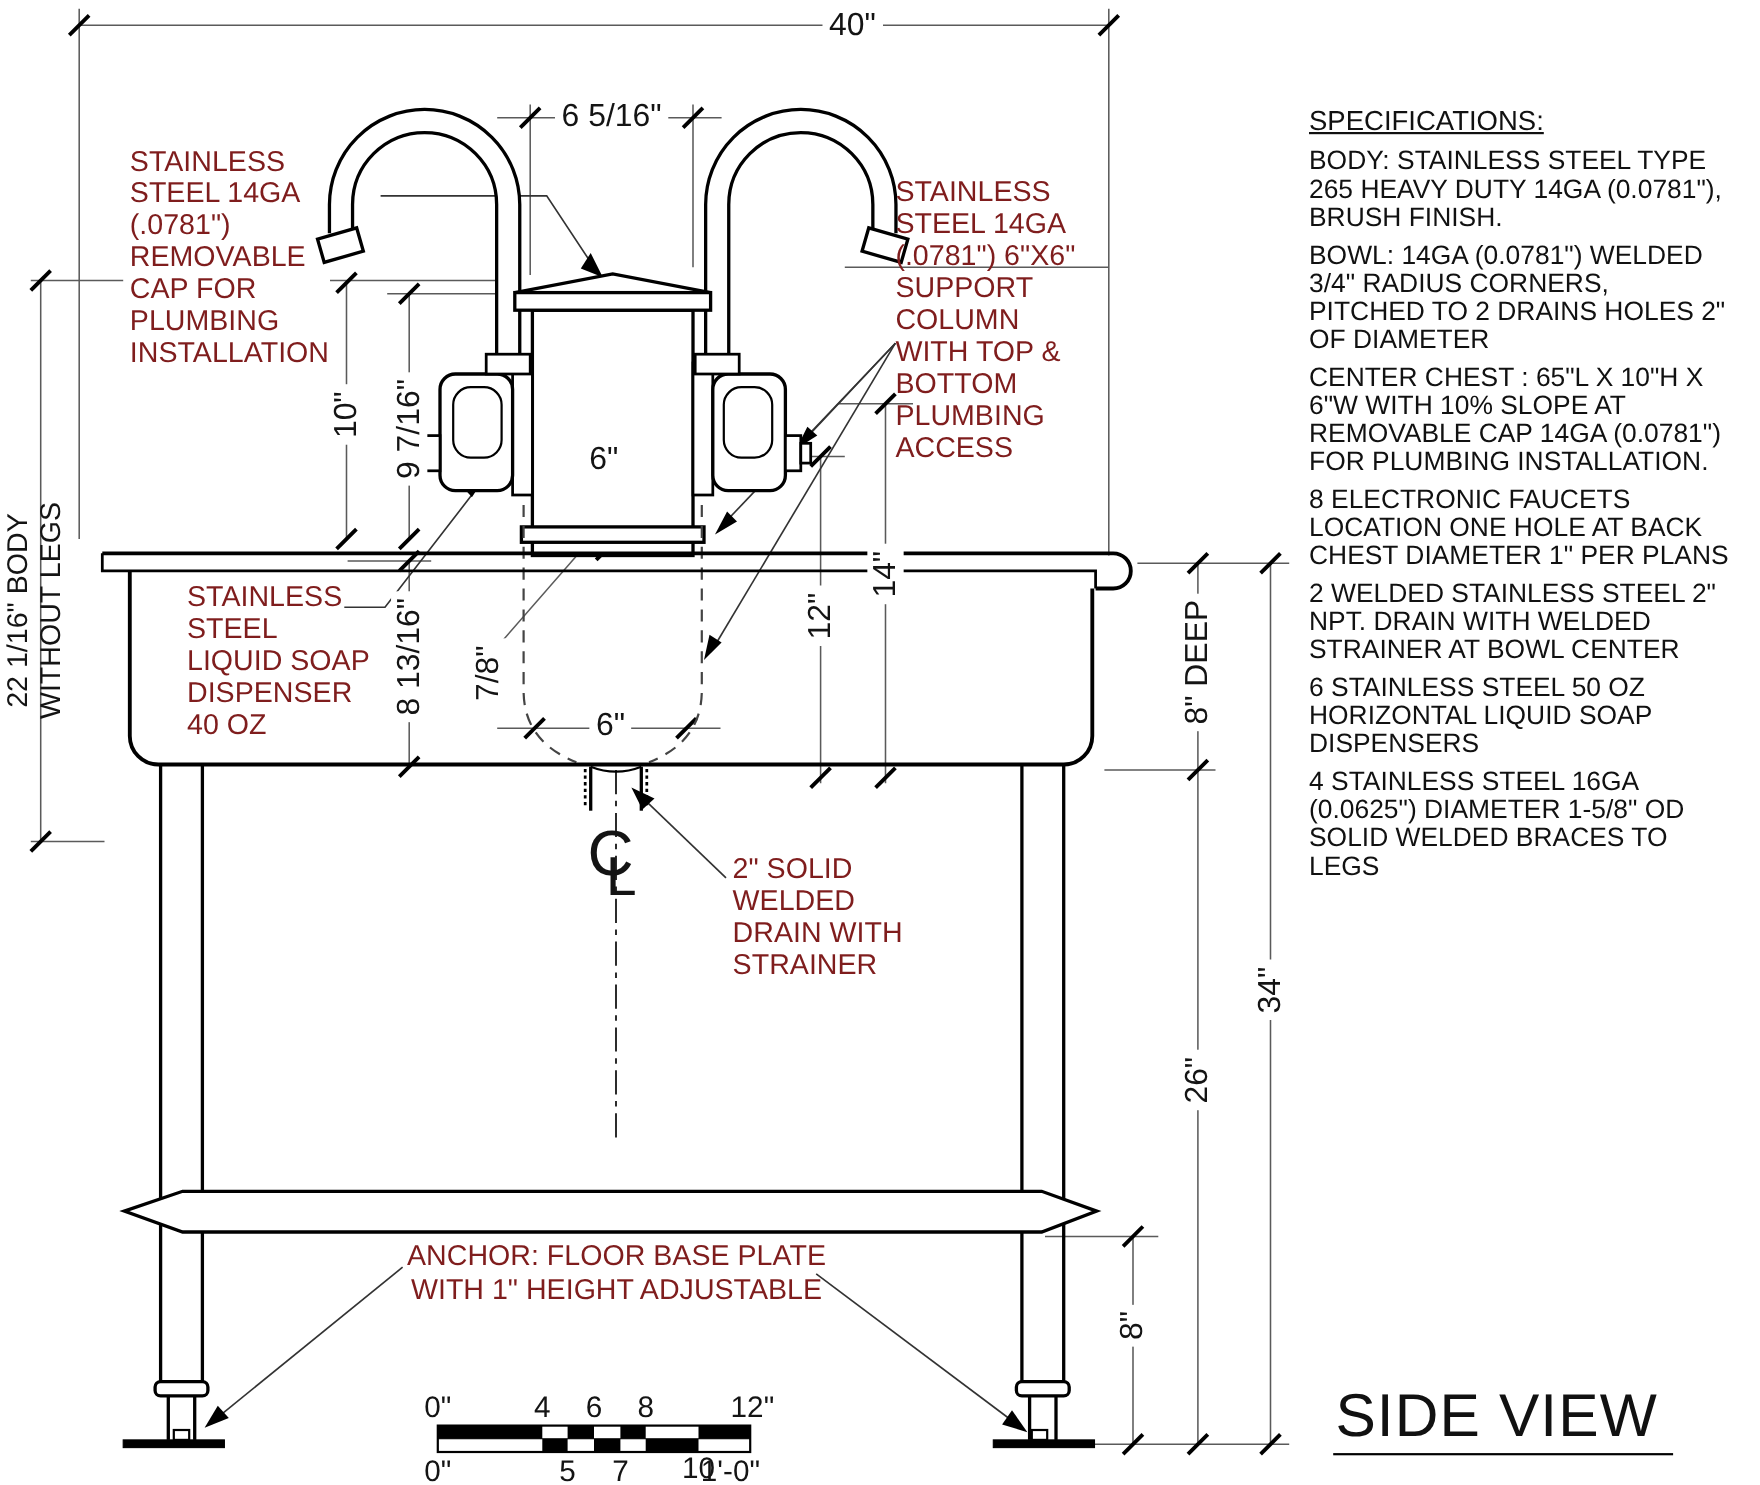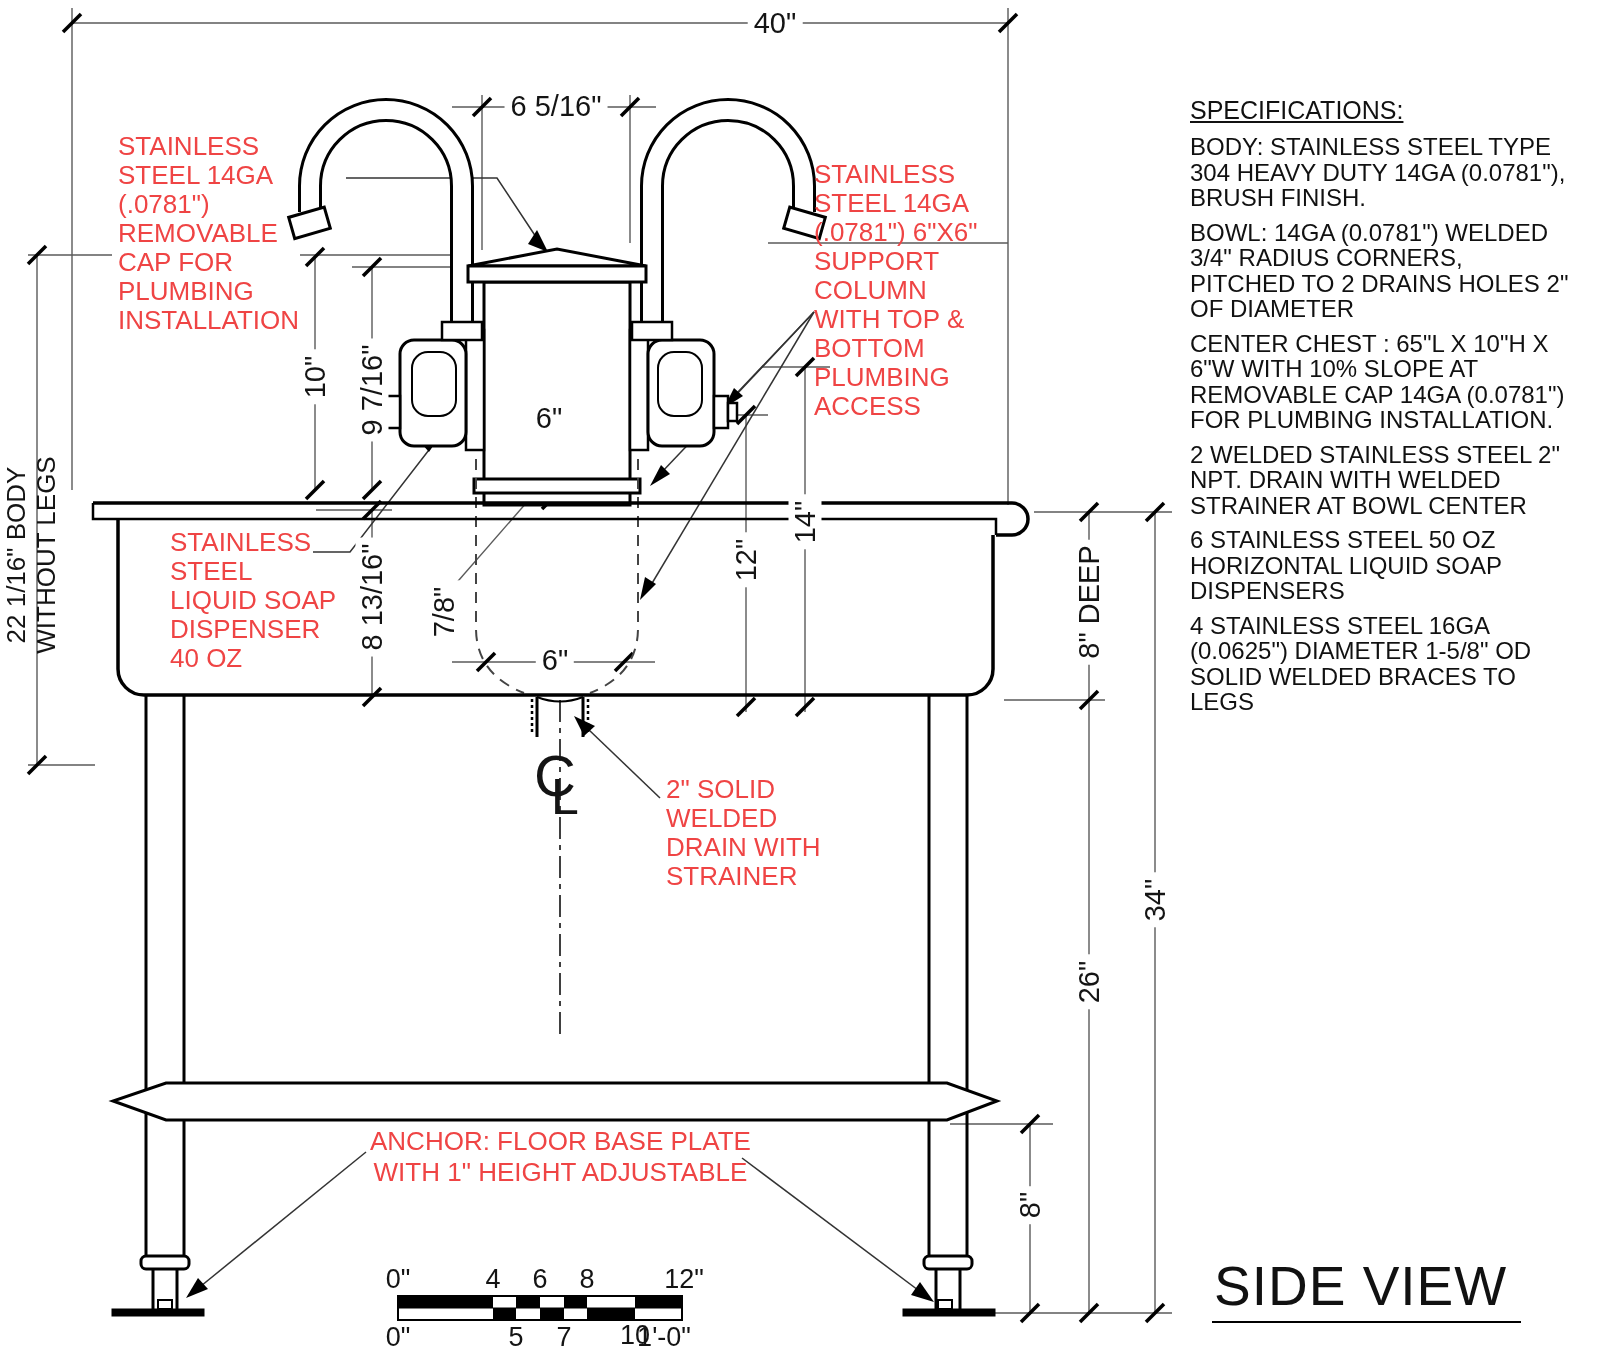--- a/index.html
+++ b/index.html
@@ -1,19 +1,19 @@
 <!DOCTYPE html>
 <html><head>
 <meta charset="utf-8">
 <style>
   html,body{margin:0;padding:0;background:#fff;}
   #canvas{position:relative;width:1600px;height:1350px;background:#fff;overflow:hidden;
           font-family:"Liberation Sans",sans-serif;color:#111;}
   #draw{position:absolute;left:0;top:0;}
-  .lbl{position:absolute;font-size:26px;line-height:29px;white-space:pre-line;color:#ef4444;}
+  .lbl{position:absolute;font-size:26px;line-height:29px;white-space:pre-line;color:#7f1d1d;}
   .dim{position:absolute;font-size:29px;color:#141414;background:#fff;padding:0 6px;
        transform:translate(-50%,-50%);white-space:nowrap;}
   .dim.rot{transform:translate(-50%,-50%) rotate(-90deg);}
   .rotlbl{position:absolute;text-align:center;white-space:pre-line;
           transform:rotate(-90deg);font-size:26px;line-height:30px;color:#141414;}
   .scl{position:absolute;font-size:27px;transform:translateX(-50%);color:#141414;white-space:nowrap;}
   #specs{position:absolute;left:1190px;top:96px;width:382px;}
   #specs .spec-head{font-size:25px;text-decoration:underline;margin-bottom:4px;}
   .spec-item{font-size:24px;line-height:25.5px;margin-top:9px;}
   #title{position:absolute;left:1212px;top:1254px;font-size:55px;letter-spacing:1px;
@@ -247,23 +247,24 @@
 DRAIN WITH
 STRAINER</div>
 <div class="lbl" style="left:370px;top:1126px;line-height:31px;text-align:center;">ANCHOR: FLOOR BASE PLATE
 WITH 1" HEIGHT ADJUSTABLE</div>
 
 <span class="clsym" style="left:534px;top:742px;font-size:58px;">C</span>
 <span class="clsym" style="left:551px;top:768px;font-size:50px;">L</span>
 
 <div id="specs">
   <div class="spec-head">SPECIFICATIONS:</div>
-  <div class="spec-item">BODY: STAINLESS STEEL TYPE 304 HEAVY DUTY 14GA (0.0781"), BRUSH FINISH.</div>
+  <div class="spec-item">BODY: STAINLESS STEEL TYPE 265 HEAVY DUTY 14GA (0.0781"), BRUSH FINISH.</div>
   <div class="spec-item">BOWL: 14GA (0.0781") WELDED 3/4" RADIUS CORNERS, PITCHED TO 2 DRAINS HOLES 2" OF DIAMETER</div>
   <div class="spec-item">CENTER CHEST : 65"L X 10"H X 6"W WITH 10% SLOPE AT REMOVABLE CAP 14GA (0.0781") FOR PLUMBING INSTALLATION.</div>
+  <div class="spec-item">8 ELECTRONIC FAUCETS LOCATION ONE HOLE AT BACK CHEST DIAMETER 1" PER PLANS</div>
   <div class="spec-item">2 WELDED STAINLESS STEEL 2" NPT. DRAIN WITH WELDED STRAINER AT BOWL CENTER</div>
   <div class="spec-item">6 STAINLESS STEEL 50 OZ HORIZONTAL LIQUID SOAP DISPENSERS</div>
   <div class="spec-item">4 STAINLESS STEEL 16GA (0.0625") DIAMETER 1-5/8" OD SOLID WELDED BRACES TO LEGS</div>
 </div>
 
 <div class="scl" style="left:398px;top:1264px;">0"</div>
 <div class="scl" style="left:493px;top:1264px;">4</div>
 <div class="scl" style="left:540px;top:1264px;">6</div>
 <div class="scl" style="left:587px;top:1264px;">8</div>
 <div class="scl" style="left:635px;top:1320px;">10</div>

